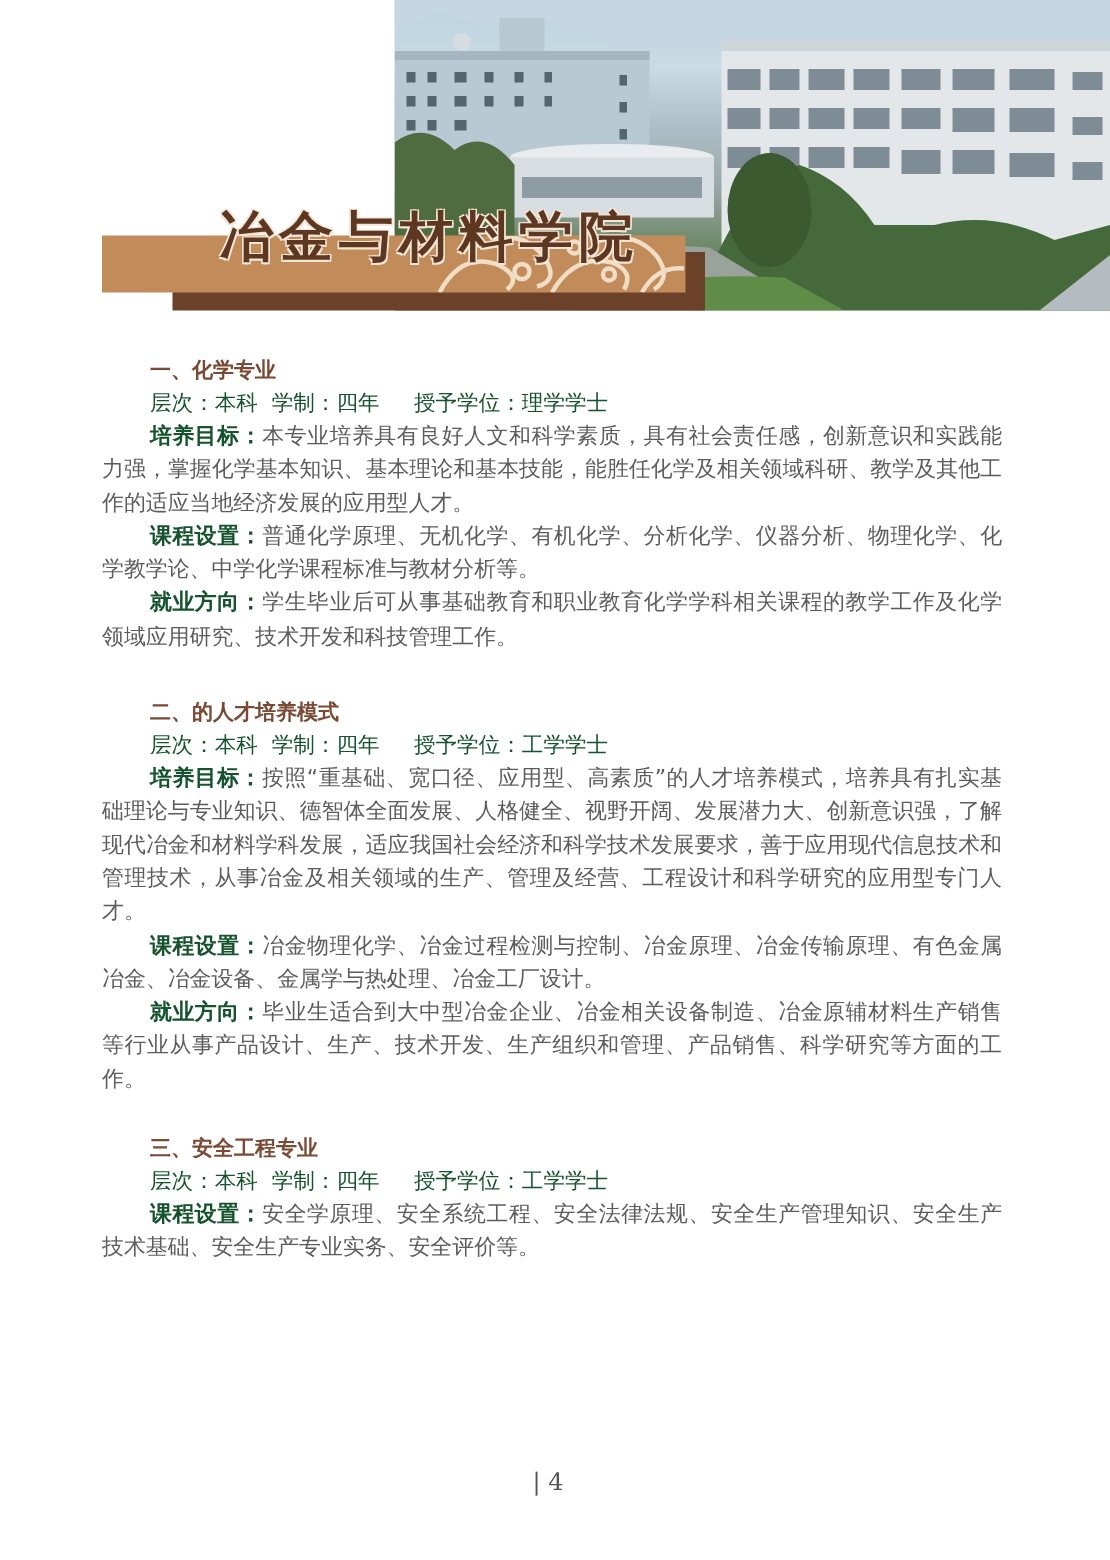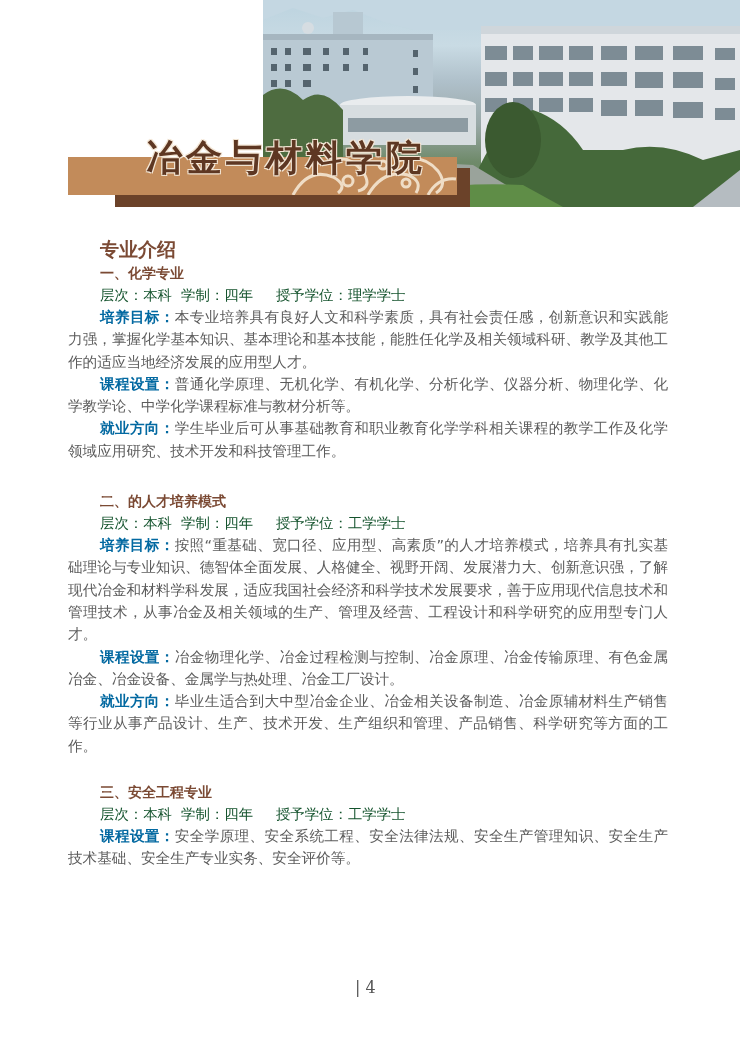--- a/index.html
+++ b/index.html
@@ -46,21 +46,21 @@
     margin-left: 32px; font-size: 14px; font-weight: bold; color: #7b4a34;
     line-height: 22px;
   }
   .meta {
     margin-left: 32px; font-size: 14.4px; color: #14532d; line-height: 22px; white-space: pre;
   }
   .para {
     font-size: 14.6px; line-height: 22.3px; text-indent: 32px;
     text-align: justify; color: #5c5c5c; margin: 0;
   }
-  .para .label { color: #0369a1; font-weight: bold; }
+  .para .label { color: #14532d; font-weight: bold; }
   .page-number {
     position: absolute; left: 355px; top: 978px; width: 40px;
     font-family: "DejaVu Serif", "Liberation Serif", serif;
     font-size: 16px; color: #555; text-align: left; white-space: pre;
   }
 </style>
 </head>
 <body>
 
 <div class="photo">
@@ -146,21 +146,20 @@
       <path d="M140 38 Q150 20 168 22"></path>
       <circle cx="60" cy="24" r="5"></circle>
       <circle cx="118" cy="26" r="4"></circle>
       <circle cx="95" cy="8" r="4"></circle>
     </g>
   </svg>
 </div>
 <div class="college-title">冶金与材料学院</div>
 
 <div class="content">
-  <div class="intro-title">专业介绍</div>
 
   <div class="major" style="margin-top:0;">
     <div class="major-heading">一、化学专业</div>
     <div class="meta">层次：本科  学制：四年     授予学位：理学学士</div>
     <p class="para"><span class="label">培养目标：</span><span>本专业培养具有良好人文和科学素质，具有社会责任感，创新意识和实践能力强，掌握化学基本知识、基本理论和基本技能，能胜任化学及相关领域科研、教学及其他工作的适应当地经济发展的应用型人才。</span></p>
     <p class="para"><span class="label">课程设置：</span><span>普通化学原理、无机化学、有机化学、分析化学、仪器分析、物理化学、化学教学论、中学化学课程标准与教材分析等。</span></p>
     <p class="para"><span class="label">就业方向：</span><span>学生毕业后可从事基础教育和职业教育化学学科相关课程的教学工作及化学领域应用研究、技术开发和科技管理工作。</span></p>
   </div>
 
   <div class="major" style="margin-top:28px;">

